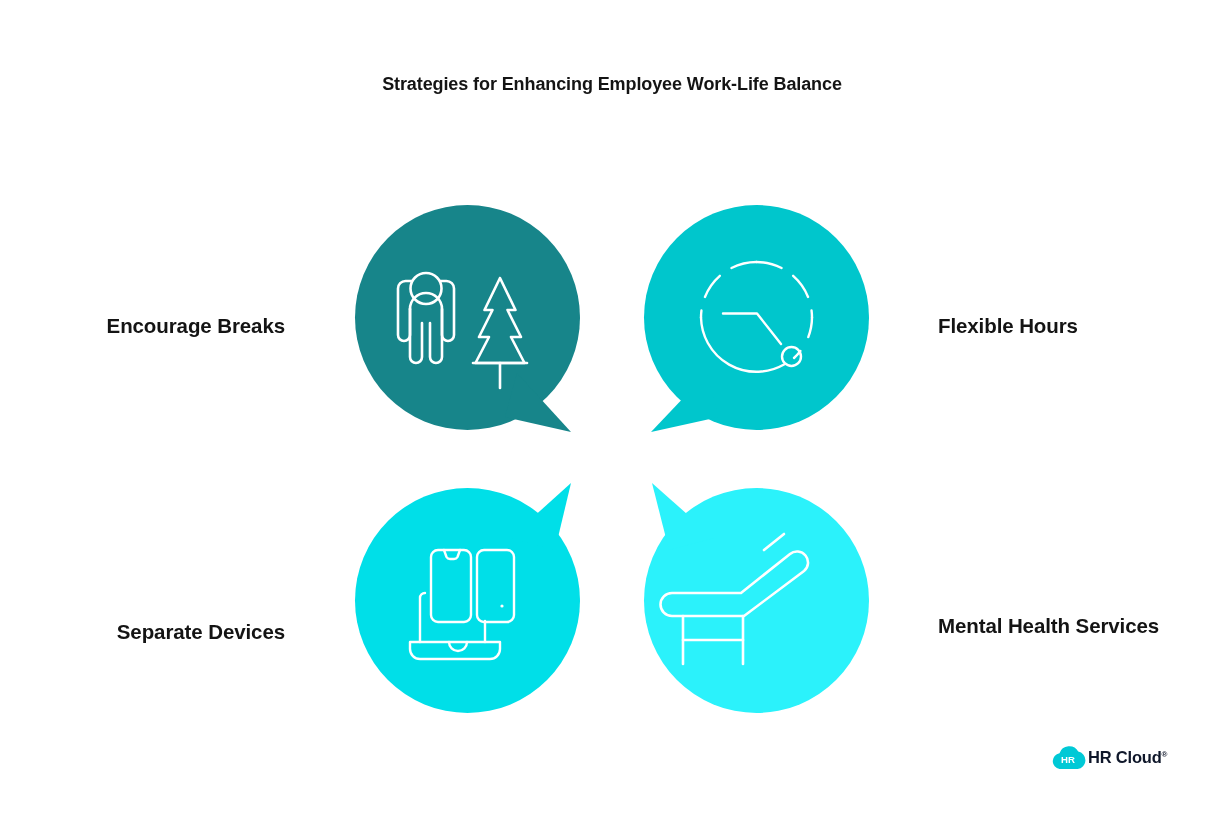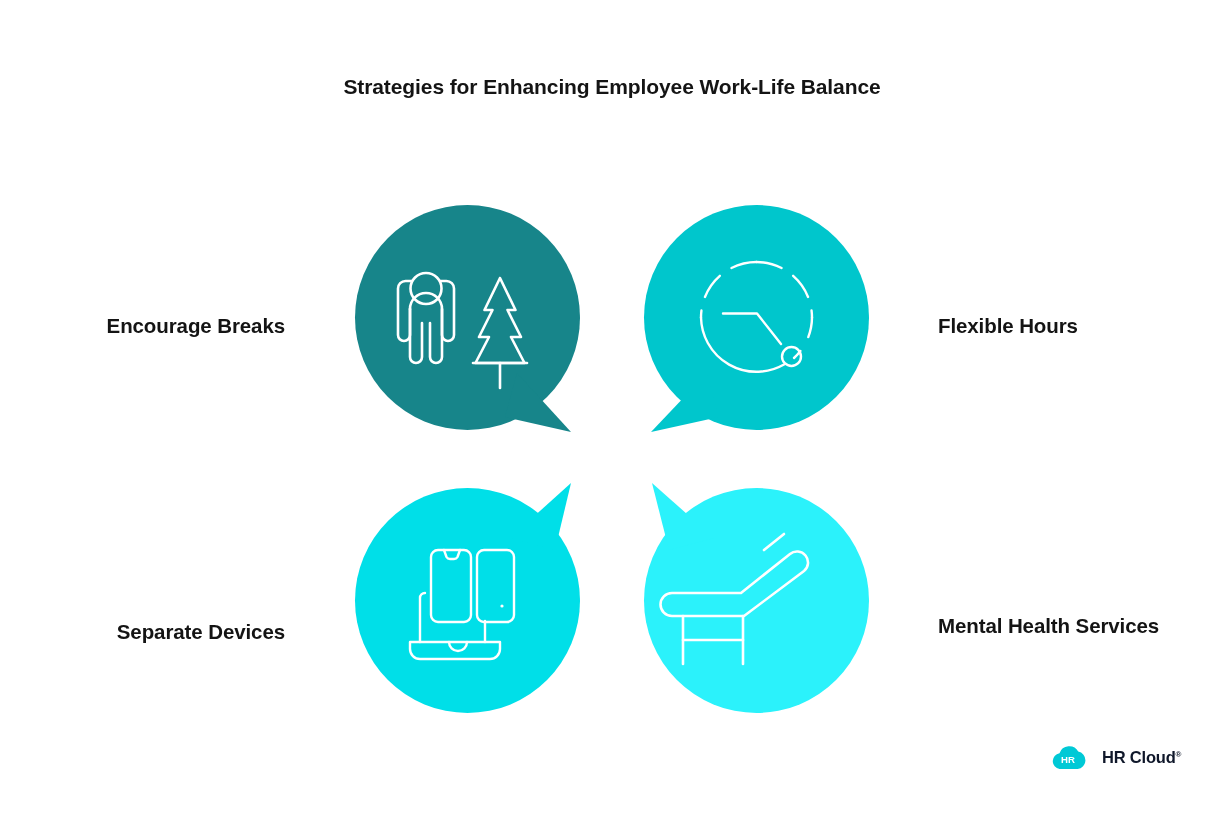--- a/index.html
+++ b/index.html
@@ -23,21 +23,21 @@
     inset: 0;
   }
 
   
   .title {
     position: absolute;
     top: 74px;
     left: 0;
     width: 1224px;
     text-align: center;
-    font-size: 21px;
+    font-size: 18px;
     font-weight: bold;
     letter-spacing: -0.1px;
     color: #141414;
     line-height: 1.2;
   }
 
   
   .grid {
     position: absolute;
     left: 355px;
@@ -88,21 +88,21 @@
   .label-wrap-bl { position: absolute; left: 0px;   top: 618px; width: 285px; }
   .label-wrap-br { position: absolute; left: 938px; top: 612px; width: 280px; }
 
   
   .logo {
     position: absolute;
     left: 1049px;
     top: 744px;
     display: flex;
     align-items: center;
-    gap: 15px;
+    gap: 1px;
   }
   .logo-mark {
     position: relative;
     width: 38px;
     height: 26px;
   }
   .logo-mark svg { display: block; }
   .logo-text {
     font-size: 16.5px;
     font-weight: bold;

